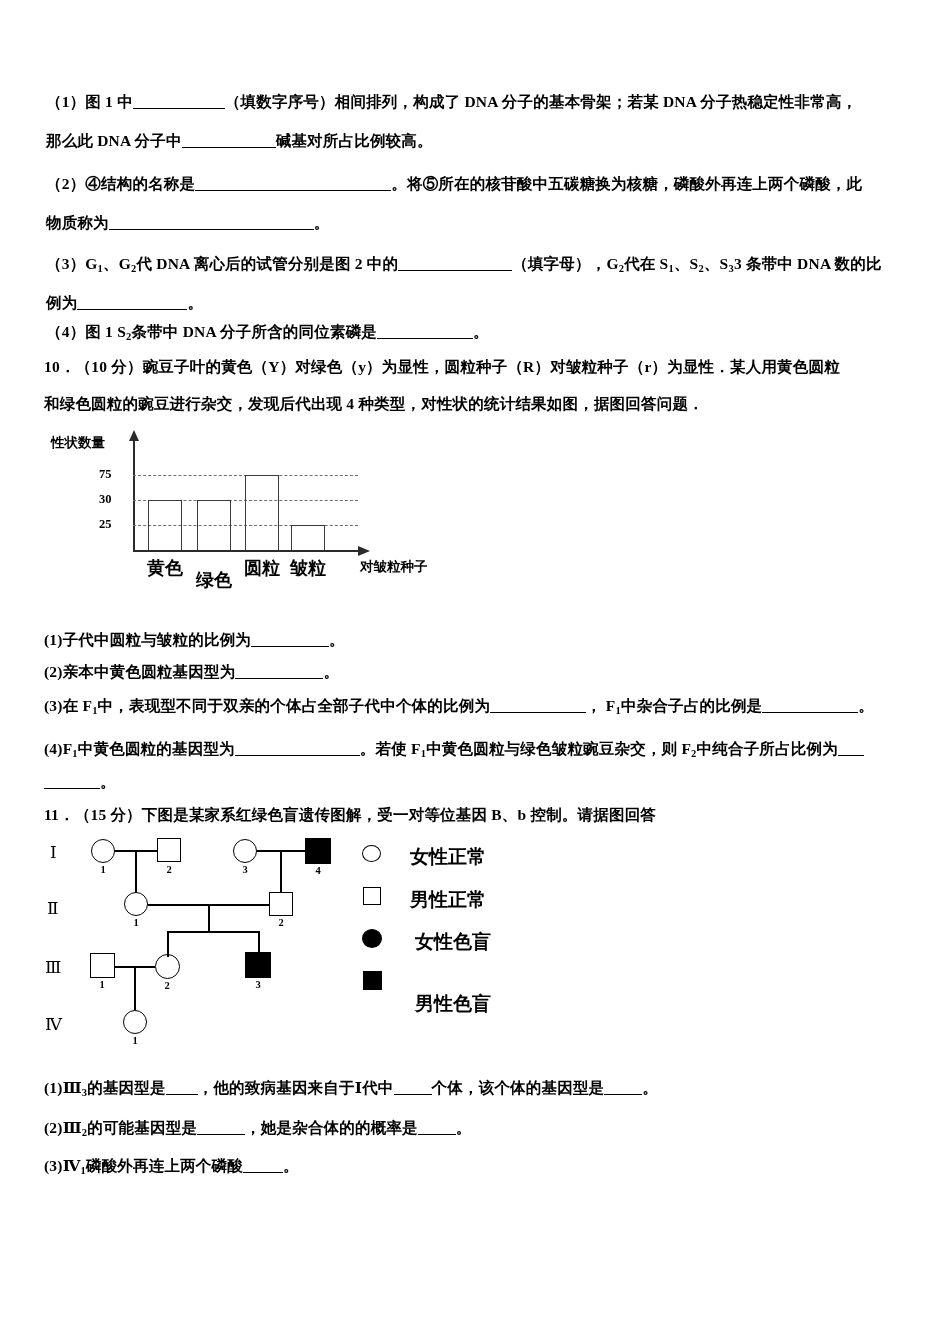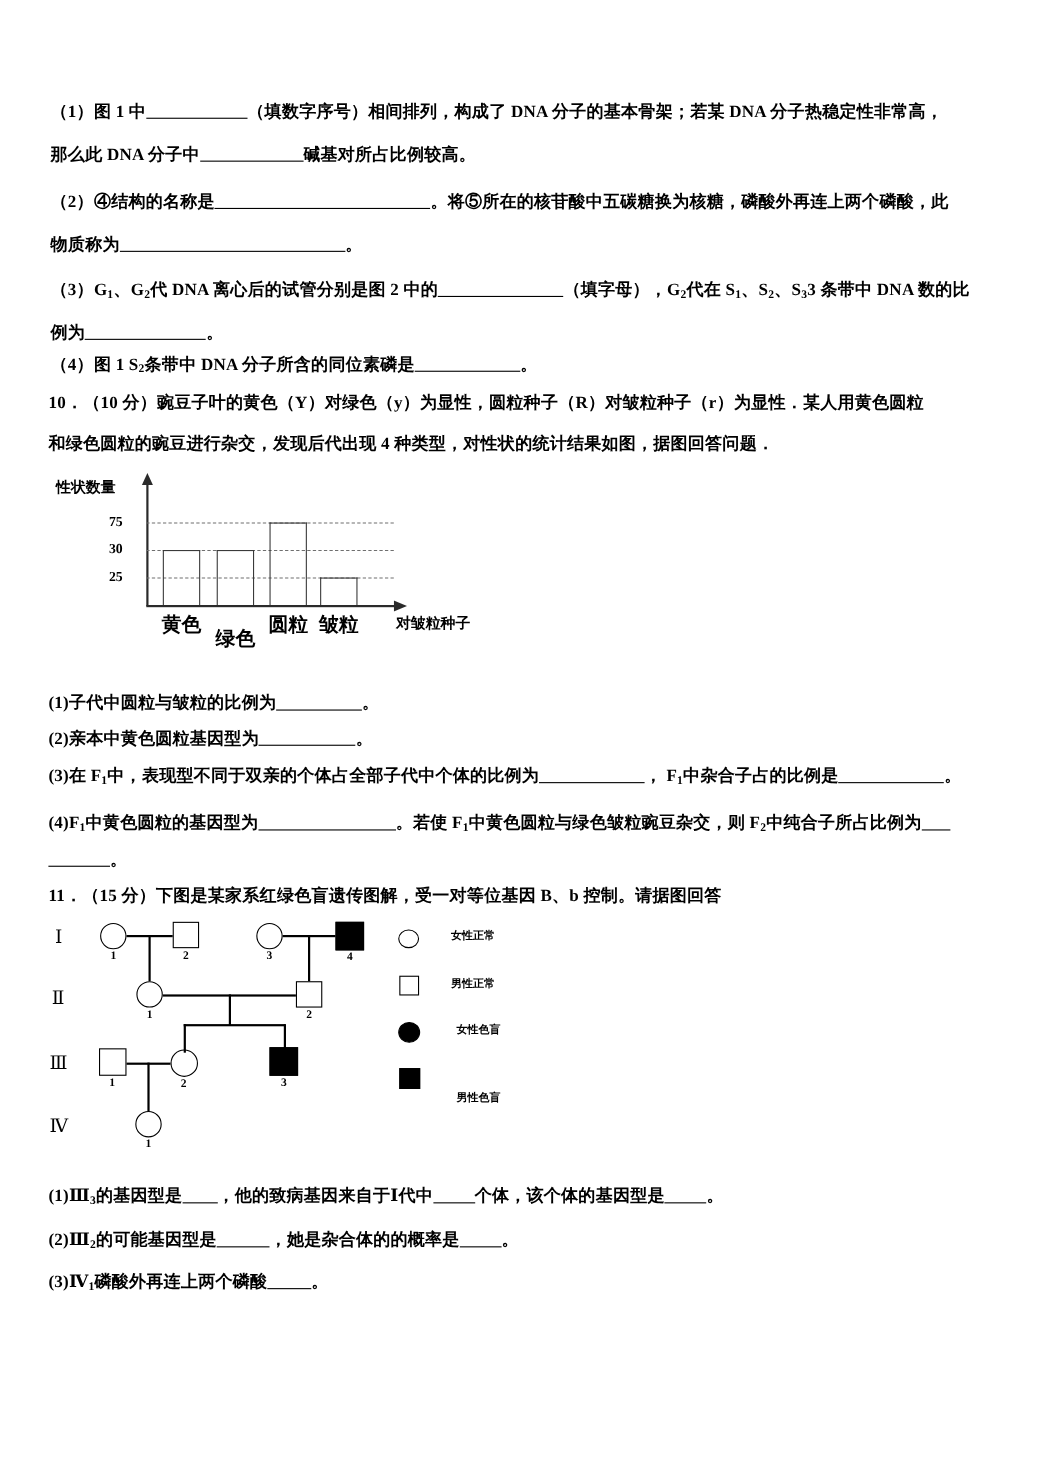--- a/index.html
+++ b/index.html
@@ -128,21 +128,21 @@
     top: 838px;
     width: 160px;
     height: 160px;
   }
   .lg-row { position: absolute; height: 22px; }
   .lg-sym { position: absolute; box-sizing: border-box; border: 1.7px solid #000; }
   .lg-sym.circle { border-radius: 50%; }
   .lg-sym.filled { background: #000; }
   .lg-text {
     position: absolute;
-    font-size: 10px;
+    font-size: 19px;
     font-weight: bold;
     white-space: nowrap;
     font-family: "Liberation Serif", "DejaVu Serif", serif;
   }
 </style>
 </head>
 <body>
 
 <div class="page">
 

